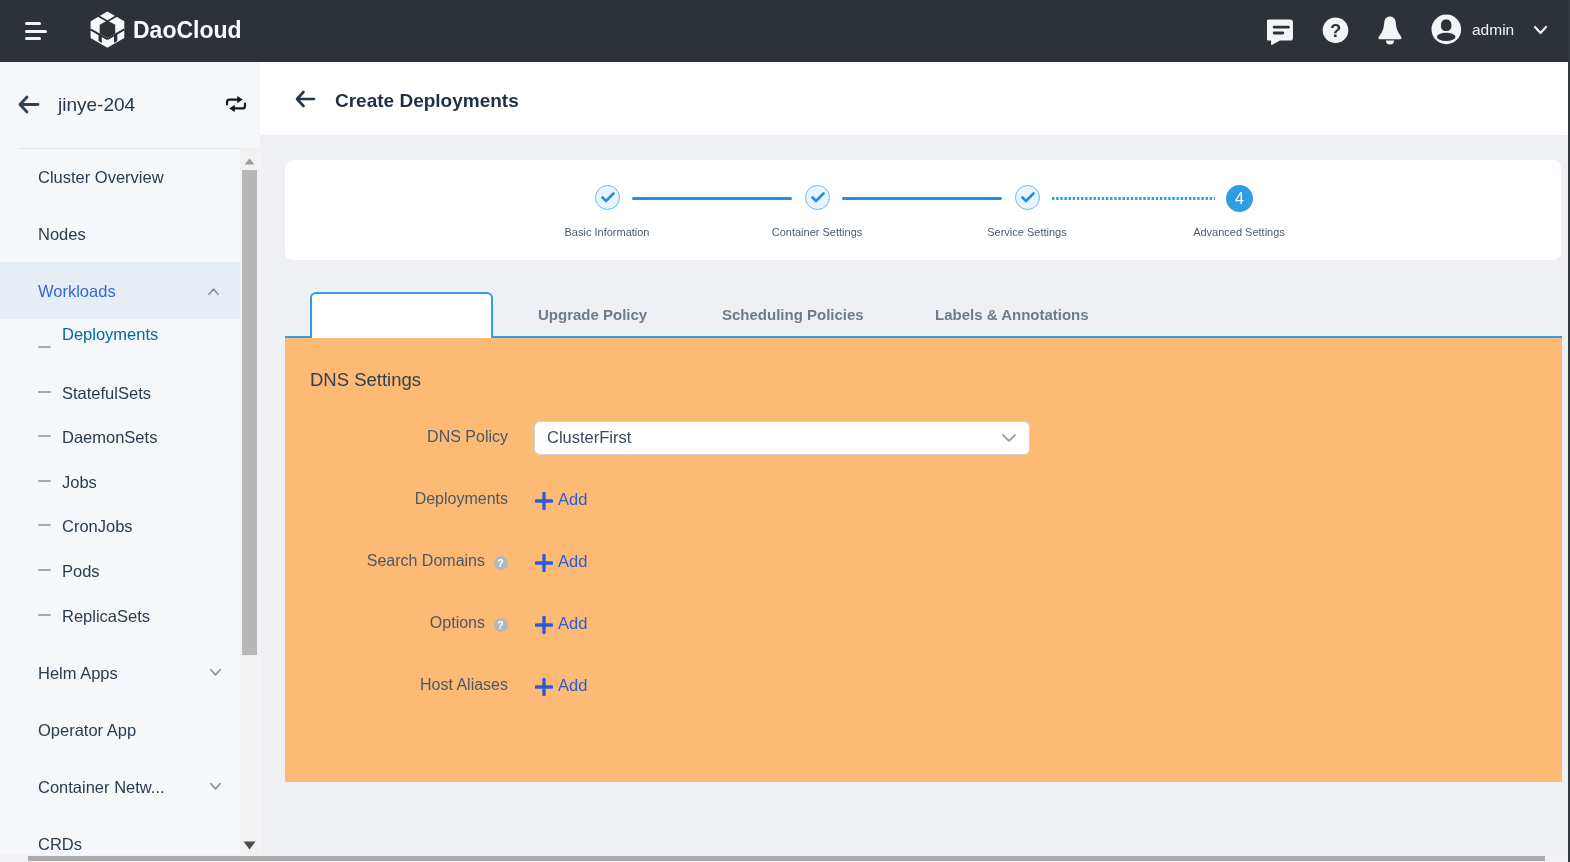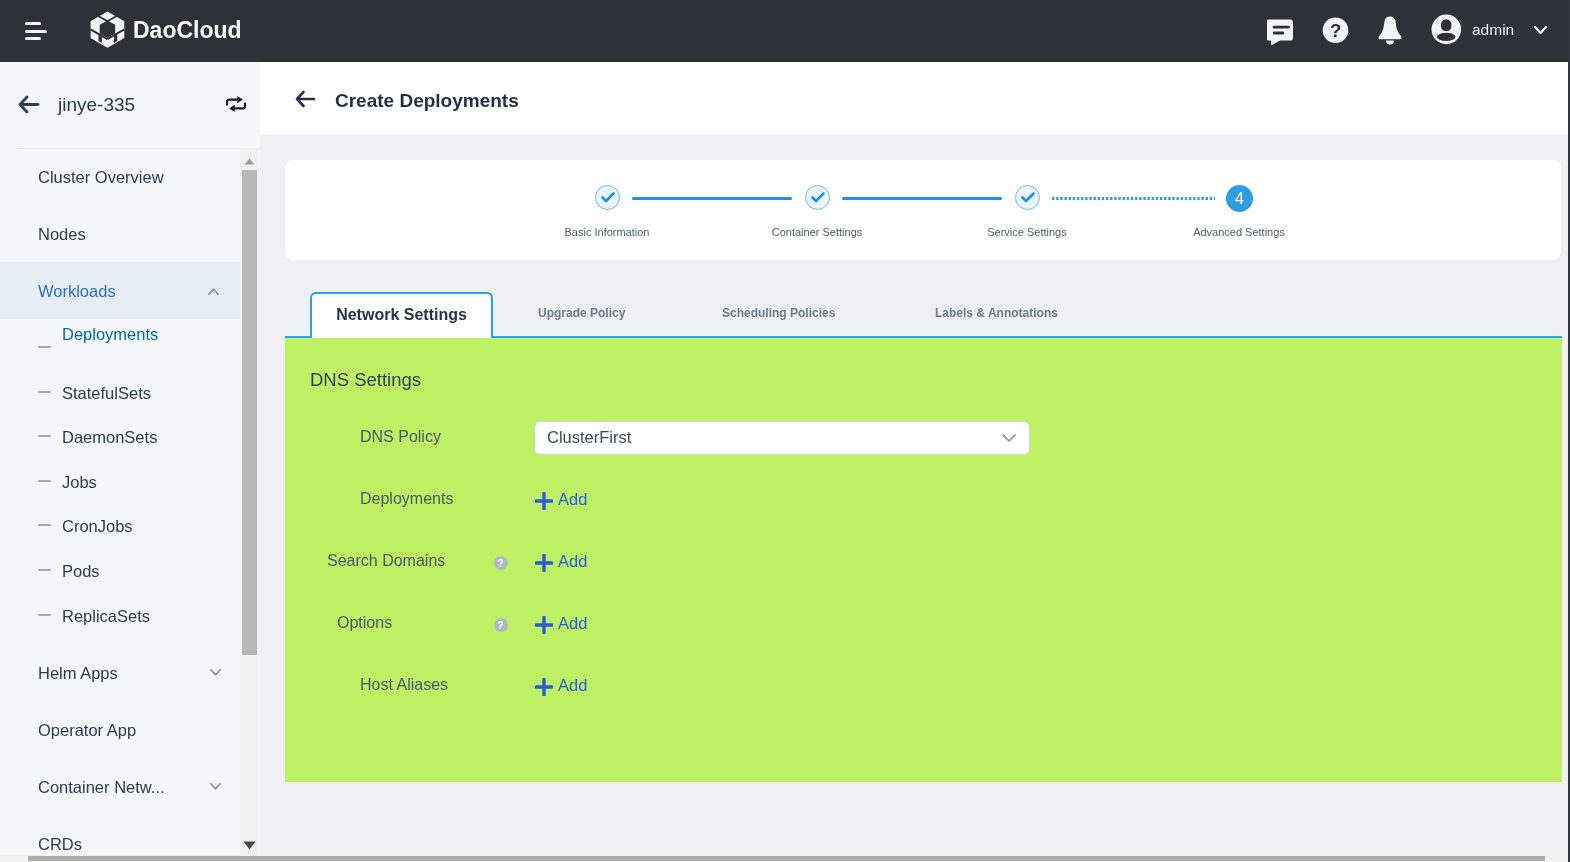--- a/index.html
+++ b/index.html
@@ -36,27 +36,27 @@
 
 #stepcard { position:absolute; left:25px; top:98px; width:1276px; height:100px; background:#fff; border-radius:8px; }
 .stepcircle { position:absolute; top:25px; width:25px; height:25px; border-radius:50%; }
 .done { background:#eaf4fd; border:1.5px solid #71b9ef; }
 .steplab { position:absolute; top:66px; font-size:11px; color:#4c5b6d; text-align:center; width:220px; }
 .stepline { position:absolute; top:36.5px; height:3px; background:#1f8fe9; border-radius:2px; }
 
 
 #tabline { position:absolute; left:25px; top:274px; width:1277px; height:2px; background:#2ba0e8; }
 #activetab { position:absolute; left:50px; top:230px; width:183px; height:46px; background:#fff; border:2px solid #2ba0e8; border-bottom:none; border-radius:6px 6px 0 0; }
-.tabtext { position:absolute; top:244px; font-size:12px; font-weight:600; color:#6e7b8a; }
+.tabtext { position:absolute; top:244px; font-size:15px; font-weight:600; color:#6e7b8a; }
 #activetabtext { position:absolute; left:50px; top:230px; width:183px; height:46px; line-height:46px; text-align:center; font-size:16px; font-weight:600; color:#25344a; }
 
 
-#content { position:absolute; left:25px; top:276px; width:1277px; height:444px; background:#bef264; }
+#content { position:absolute; left:25px; top:276px; width:1277px; height:444px; background:#fdba74; }
 #dnstitle { position:absolute; left:25px; top:31px; font-size:18.5px; font-weight:400; color:#333e4f; }
-.flabel { position:absolute; font-size:16px; color:#4c5868; text-align:left; }
+.flabel { position:absolute; font-size:16px; color:#4c5868; text-align:right; }
 .addplus { position:absolute; width:18px; height:18px; }
 .addtext { position:absolute; font-size:16.5px; color:#2d5cd8; }
 #selbox { position:absolute; left:249px; top:83px; width:496px; height:34px; background:#fff; border:1.4px solid #cdd4dc; border-radius:6px; }
 #seltext { position:absolute; left:262px; top:90px; font-size:16.5px; color:#3c4a5c; }
 .qmark { position:absolute; width:14px; height:14px; border-radius:50%; background:#b2b8c2; color:#fff; font-size:10.5px; font-weight:bold; text-align:center; line-height:14px; }
 
 
 #footer { position:absolute; left:0; top:734.5px; width:1308px; height:59px; background:#fff; box-shadow:0 -2px 5px rgba(120,125,135,0.14); }
 #cancel { position:absolute; left:1022px; top:20.5px; font-size:16px; color:#3c4a5e; }
 #prevbtn { position:absolute; left:1102px; top:11.5px; width:101px; height:36px; background:#e7e9ee; border-radius:8px; text-align:center; line-height:36px; font-size:15.5px; color:#2e3d52; }
@@ -114,21 +114,21 @@
   <div id="admintext">admin</div>
   <svg class="topicon" style="left:1533px;top:25px" width="15" height="10" viewBox="0 0 15 10">
     <path d="M2 2 L7.5 8 L13 2" fill="none" stroke="#f2f4f6" stroke-width="2.2" stroke-linecap="round" stroke-linejoin="round"></path>
   </svg>
 </div>
 
 <div id="sidebar">
   <svg class="abs" style="left:17px;top:32px" width="23" height="21" viewBox="0 0 23 21">
     <path d="M21 10.5 H3 M10 3 L3 10.5 L10 18" fill="none" stroke="#2e4257" stroke-width="2.8" stroke-linecap="round" stroke-linejoin="round"></path>
   </svg>
-  <div class="abs" style="left:58px;top:32px;font-size:19px;color:#29384c;">jinye-335</div>
+  <div class="abs" style="left:58px;top:32px;font-size:19px;color:#29384c;">jinye-204</div>
   <svg class="abs" style="left:222px;top:28px" width="28" height="28" viewBox="0 0 28 28">
     <g stroke="#17191c" fill="none" stroke-width="2.2" stroke-linecap="round">
       <path d="M5 14.5 V12.1 Q5 9.6 7.5 9.6 H15.5"></path>
       <path d="M23 13.5 V15.9 Q23 18.4 20.5 18.4 H12.5"></path>
     </g>
     <g fill="#17191c">
       <polygon points="15.2,5.9 20.8,9.6 15.2,13.3"></polygon>
       <polygon points="12.8,14.7 7.2,18.4 12.8,22.1"></polygon>
     </g>
   </svg>
@@ -205,21 +205,20 @@
       </svg>
     <div class="stepcircle" style="left:941px;top:24.5px;width:27px;height:27px;background:#2e9de4;line-height:27px;text-align:center;color:#fff;font-size:16px;">4</div>
     <div class="steplab" style="left:212px">Basic Information</div>
     <div class="steplab" style="left:422px">Container Settings</div>
     <div class="steplab" style="left:632px">Service Settings</div>
     <div class="steplab" style="left:844px">Advanced Settings</div>
   </div>
 
   <div id="tabline"></div>
   <div id="activetab"></div>
-  <div id="activetabtext">Network Settings</div>
   <div class="tabtext" style="left:278px">Upgrade Policy</div>
   <div class="tabtext" style="left:462px">Scheduling Policies</div>
   <div class="tabtext" style="left:675px">Labels &amp; Annotations</div>
 
   <div id="content">
     <div id="dnstitle">DNS Settings</div>
     <div class="flabel" style="left:75px;top:90px;width:148px">DNS Policy</div>
     <div id="selbox"></div>
     <div id="seltext">ClusterFirst</div>
     <svg class="abs" style="left:716px;top:95px" width="16" height="10" viewBox="0 0 16 10">

